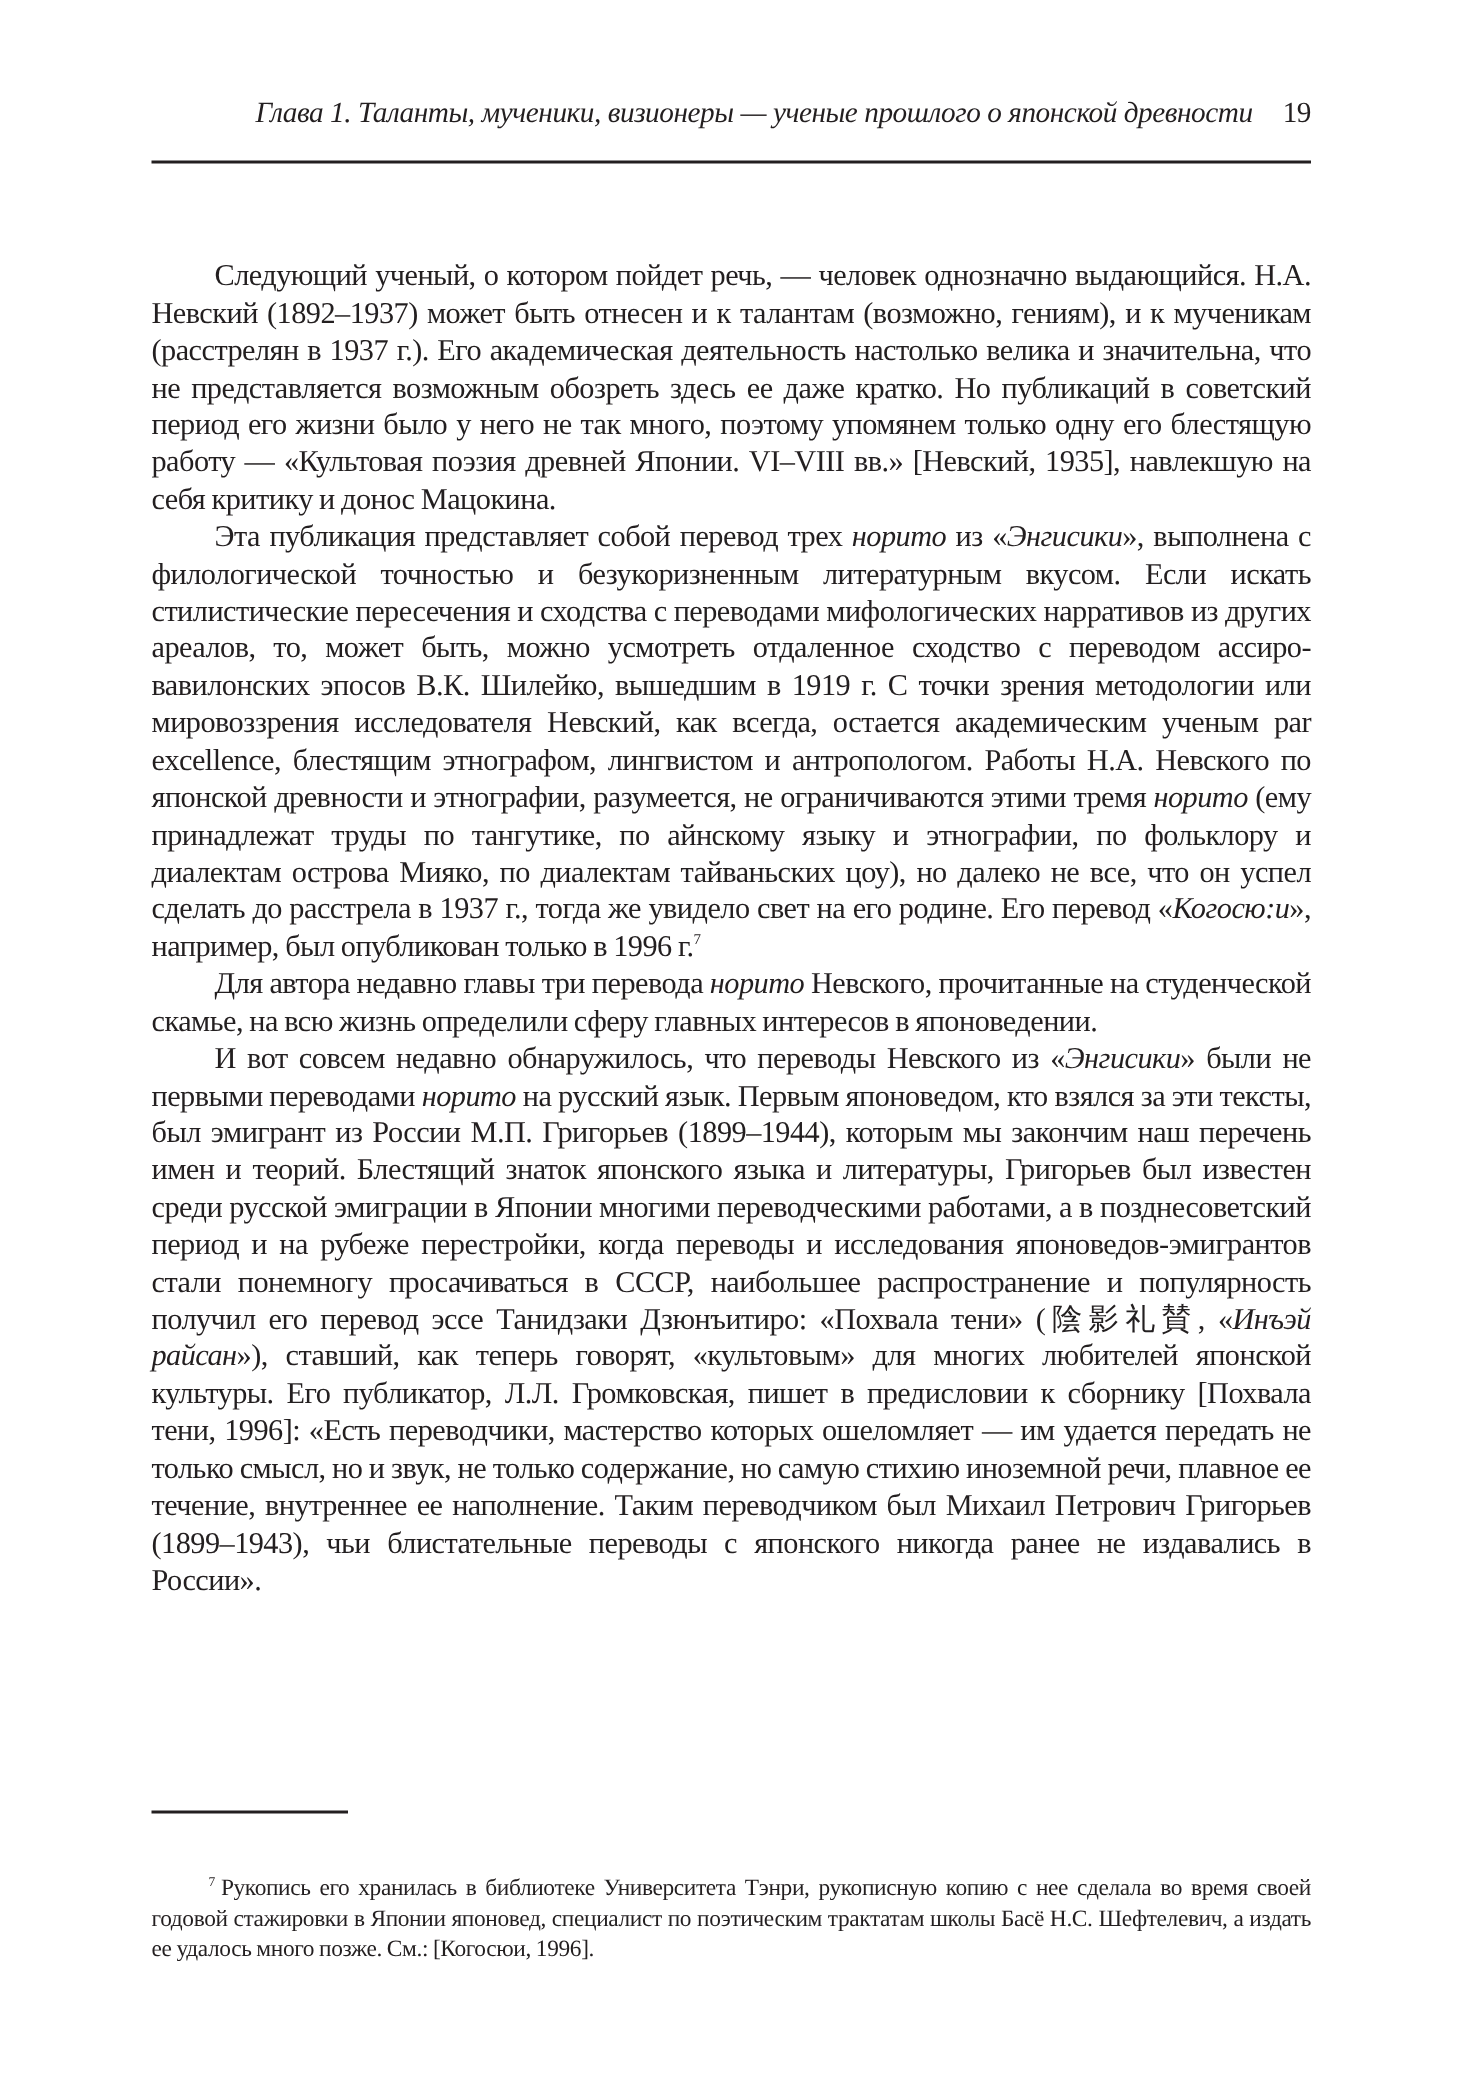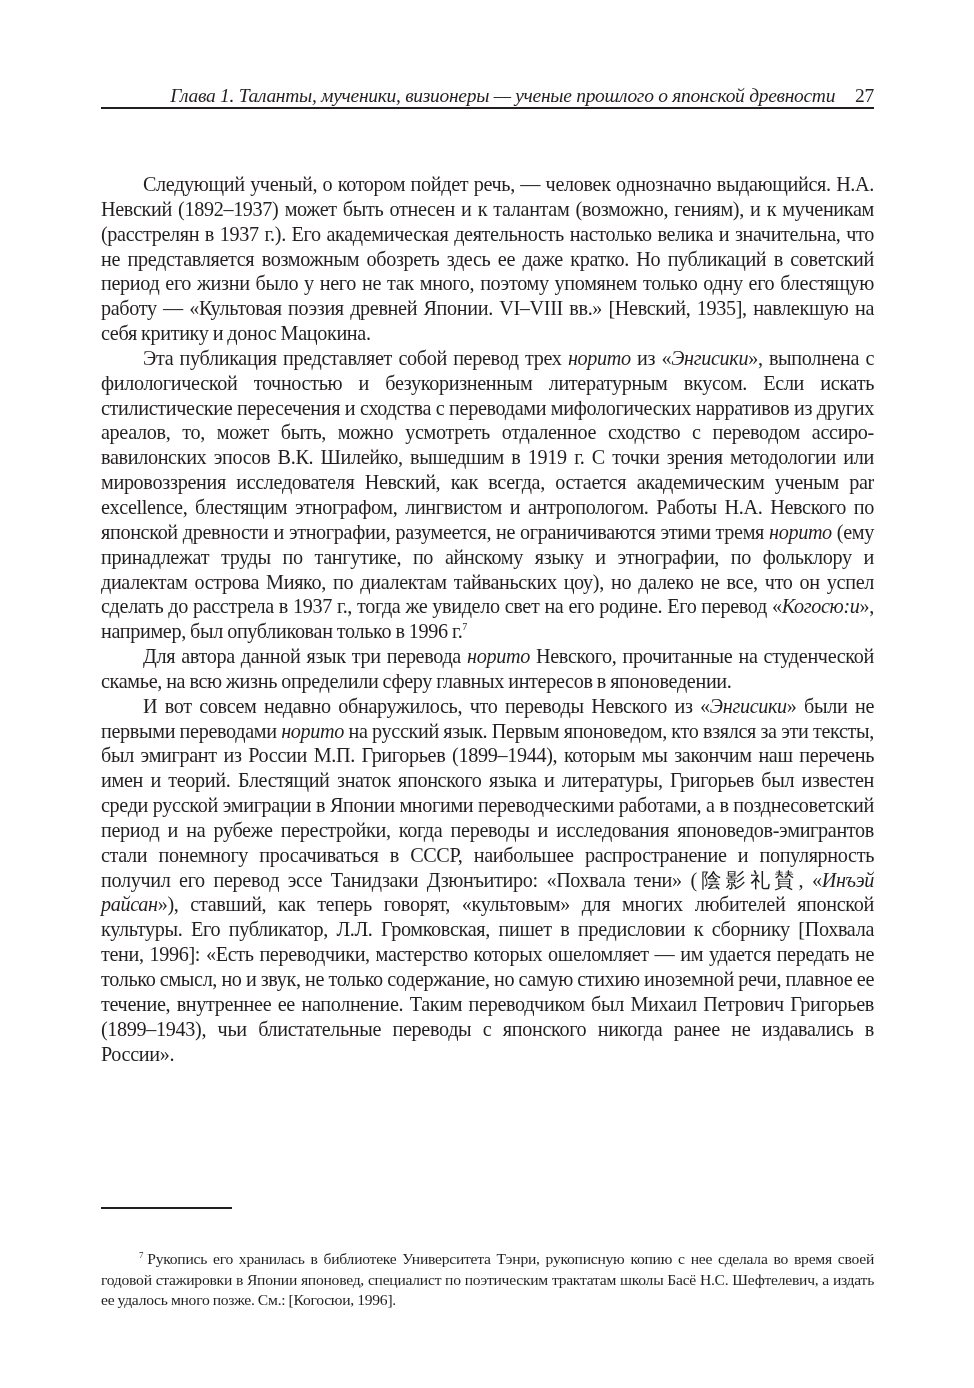--- a/index.html
+++ b/index.html
@@ -16,21 +16,21 @@
       font-family: "Liberation Serif", "DejaVu Serif", serif;
     }
     .page {
       position: absolute;
       left: 101px;
       top: 0;
       width: 773px;
     }
     .running-header {
       position: absolute;
-      top: 85px;
+      top: 65px;
       left: 0;
       width: 773px;
       height: 28px;
       display: flex;
       justify-content: flex-end;
       align-items: baseline;
       font-style: italic;
       font-size: 19.5px;
       letter-spacing: -0.3px;
     }
@@ -100,28 +100,28 @@
       vertical-align: 6px;
       margin-right: 4px;
     }
   </style>
 </head>
 <body>
 
 <div class="page">
   <div class="running-header">
     <span class="title">Глава 1. Таланты, мученики, визионеры — ученые прошлого о японской древности</span>
-    <span class="pagenum">27</span>
+    <span class="pagenum">19</span>
   </div>
   <div class="header-rule"></div>
 
   <div class="body-text">
     <p><span>Следующий ученый, о котором пойдет речь, — человек однозначно выдающийся. Н.А. Невский (1892–1937) может быть отнесен и к талантам (возможно, гениям), и к мученикам (расстрелян в 1937 г.). Его академическая деятельность настолько велика и значительна, что не представляется возможным обозреть здесь ее даже кратко. Но публикаций в советский период его жизни было у него не так много, поэтому упомянем только одну его блестящую работу — «Культовая поэзия древней Японии. VI–VIII вв.» [Невский, 1935], навлекшую на себя критику и донос Мацокина.</span></p>
     <p><span>Эта публикация представляет собой перевод трех </span><i>норито</i><span> из «</span><i>Энгисики</i><span>», выполнена с филологической точностью и безукоризненным литературным вкусом. Если искать стилистические пересечения и сходства с переводами мифологических нарративов из других ареалов, то, может быть, можно усмотреть отдаленное сходство с переводом ассиро-вавилонских эпосов В.К. Шилейко, вышедшим в 1919 г. С точки зрения методологии или мировоззрения исследователя Невский, как всегда, остается академическим ученым par excellence, блестящим этнографом, лингвистом и антропологом. Работы Н.А. Невского по японской древности и этнографии, разумеется, не ограничиваются этими тремя </span><i>норито</i><span> (ему принадлежат труды по тангутике, по айнскому языку и этнографии, по фольклору и диалектам острова Мияко, по диалектам тайваньских цоу), но далеко не все, что он успел сделать до расстрела в 1937 г., тогда же увидело свет на его родине. Его перевод «</span><i>Когосю:и</i><span>», например, был опубликован только в 1996 г.</span><sup>7</sup></p>
-    <p><span>Для автора данной язык три перевода </span><i>норито</i><span> Невского, прочитанные на студенческой скамье, на всю жизнь определили сферу главных интересов в японоведении.</span></p>
+    <p><span>Для автора недавно главы три перевода </span><i>норито</i><span> Невского, прочитанные на студенческой скамье, на всю жизнь определили сферу главных интересов в японоведении.</span></p>
     <p><span>И вот совсем недавно обнаружилось, что переводы Невского из «</span><i>Энгисики</i><span>» были не первыми переводами </span><i>норито</i><span> на русский язык. Первым японоведом, кто взялся за эти тексты, был эмигрант из России М.П. Григорьев (1899–1944), которым мы закончим наш перечень имен и теорий. Блестящий знаток японского языка и литературы, Григорьев был известен среди русской эмиграции в Японии многими переводческими работами, а в позднесоветский период и на рубеже перестройки, когда переводы и исследования японоведов-эмигрантов стали понемногу просачиваться в СССР, наибольшее распространение и популярность получил его перевод эссе Танидзаки Дзюнъитиро: «Похвала тени» (陰影礼賛, «</span><i>Инъэй райсан</i><span>»), ставший, как теперь говорят, «культовым» для многих любителей японской культуры. Его публикатор, Л.Л. Громковская, пишет в предисловии к сборнику [Похвала тени, 1996]: «Есть переводчики, мастерство которых ошеломляет — им удается передать не только смысл, но и звук, не только содержание, но самую стихию иноземной речи, плавное ее течение, внутреннее ее наполнение. Таким переводчиком был Михаил Петрович Григорьев (1899–1943), чьи блистательные переводы с японского никогда ранее не издавались в России».</span></p>
   </div>
 
   <div class="footnote-rule"></div>
   <div class="footnote">
     <p>
       <sup>7</sup><span>Рукопись его хранилась в библиотеке Университета Тэнри, рукописную копию с нее сделала во время своей годовой стажировки в Японии японовед, специалист по поэтическим трактатам школы Басё Н.С. Шефтелевич, а издать ее удалось много позже. См.: [Когосюи, 1996].</span>
     </p>
   </div>
 </div>

